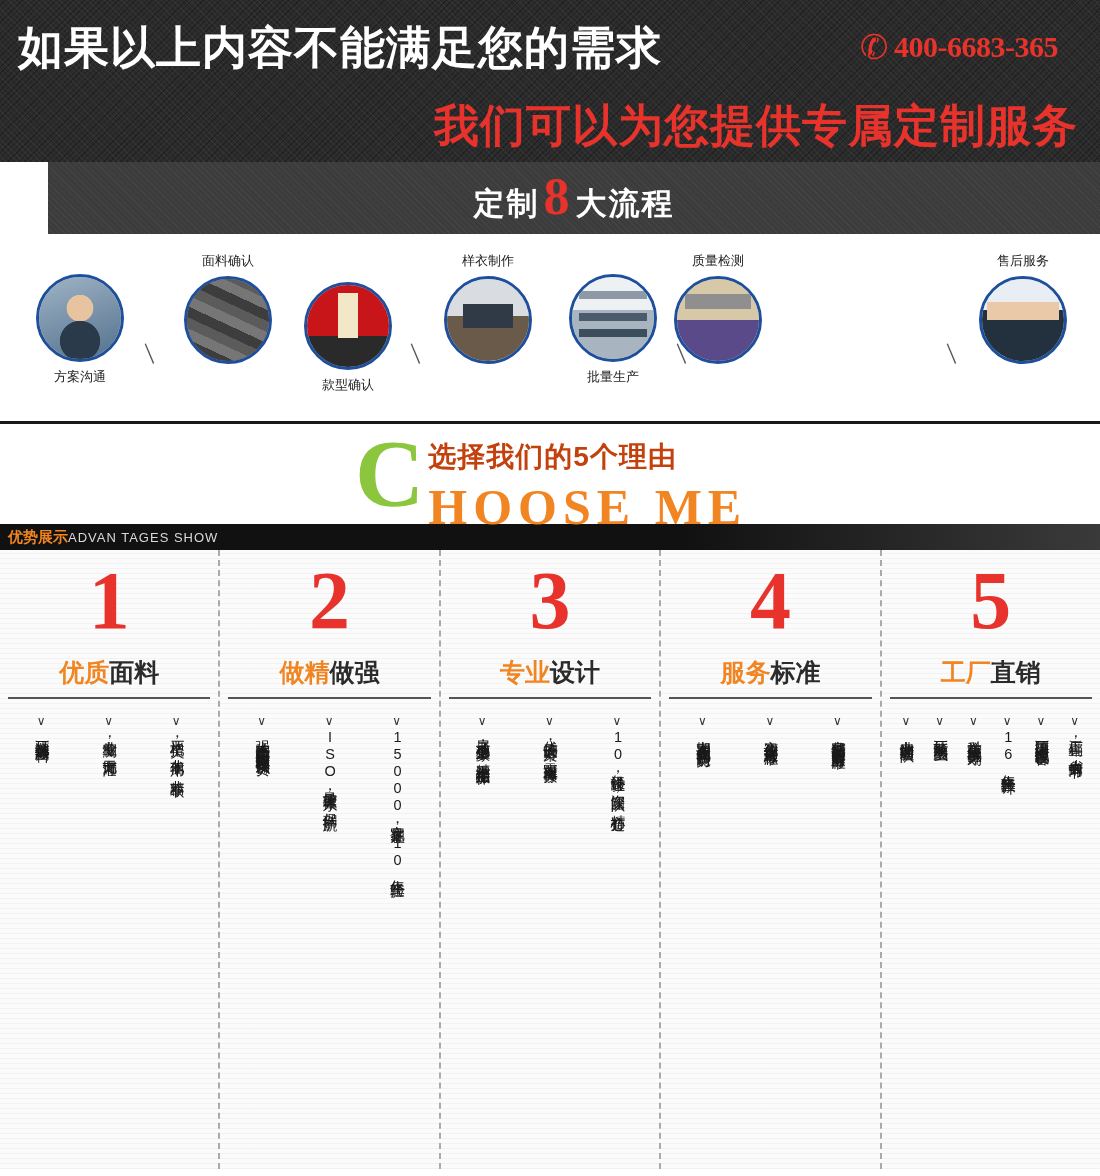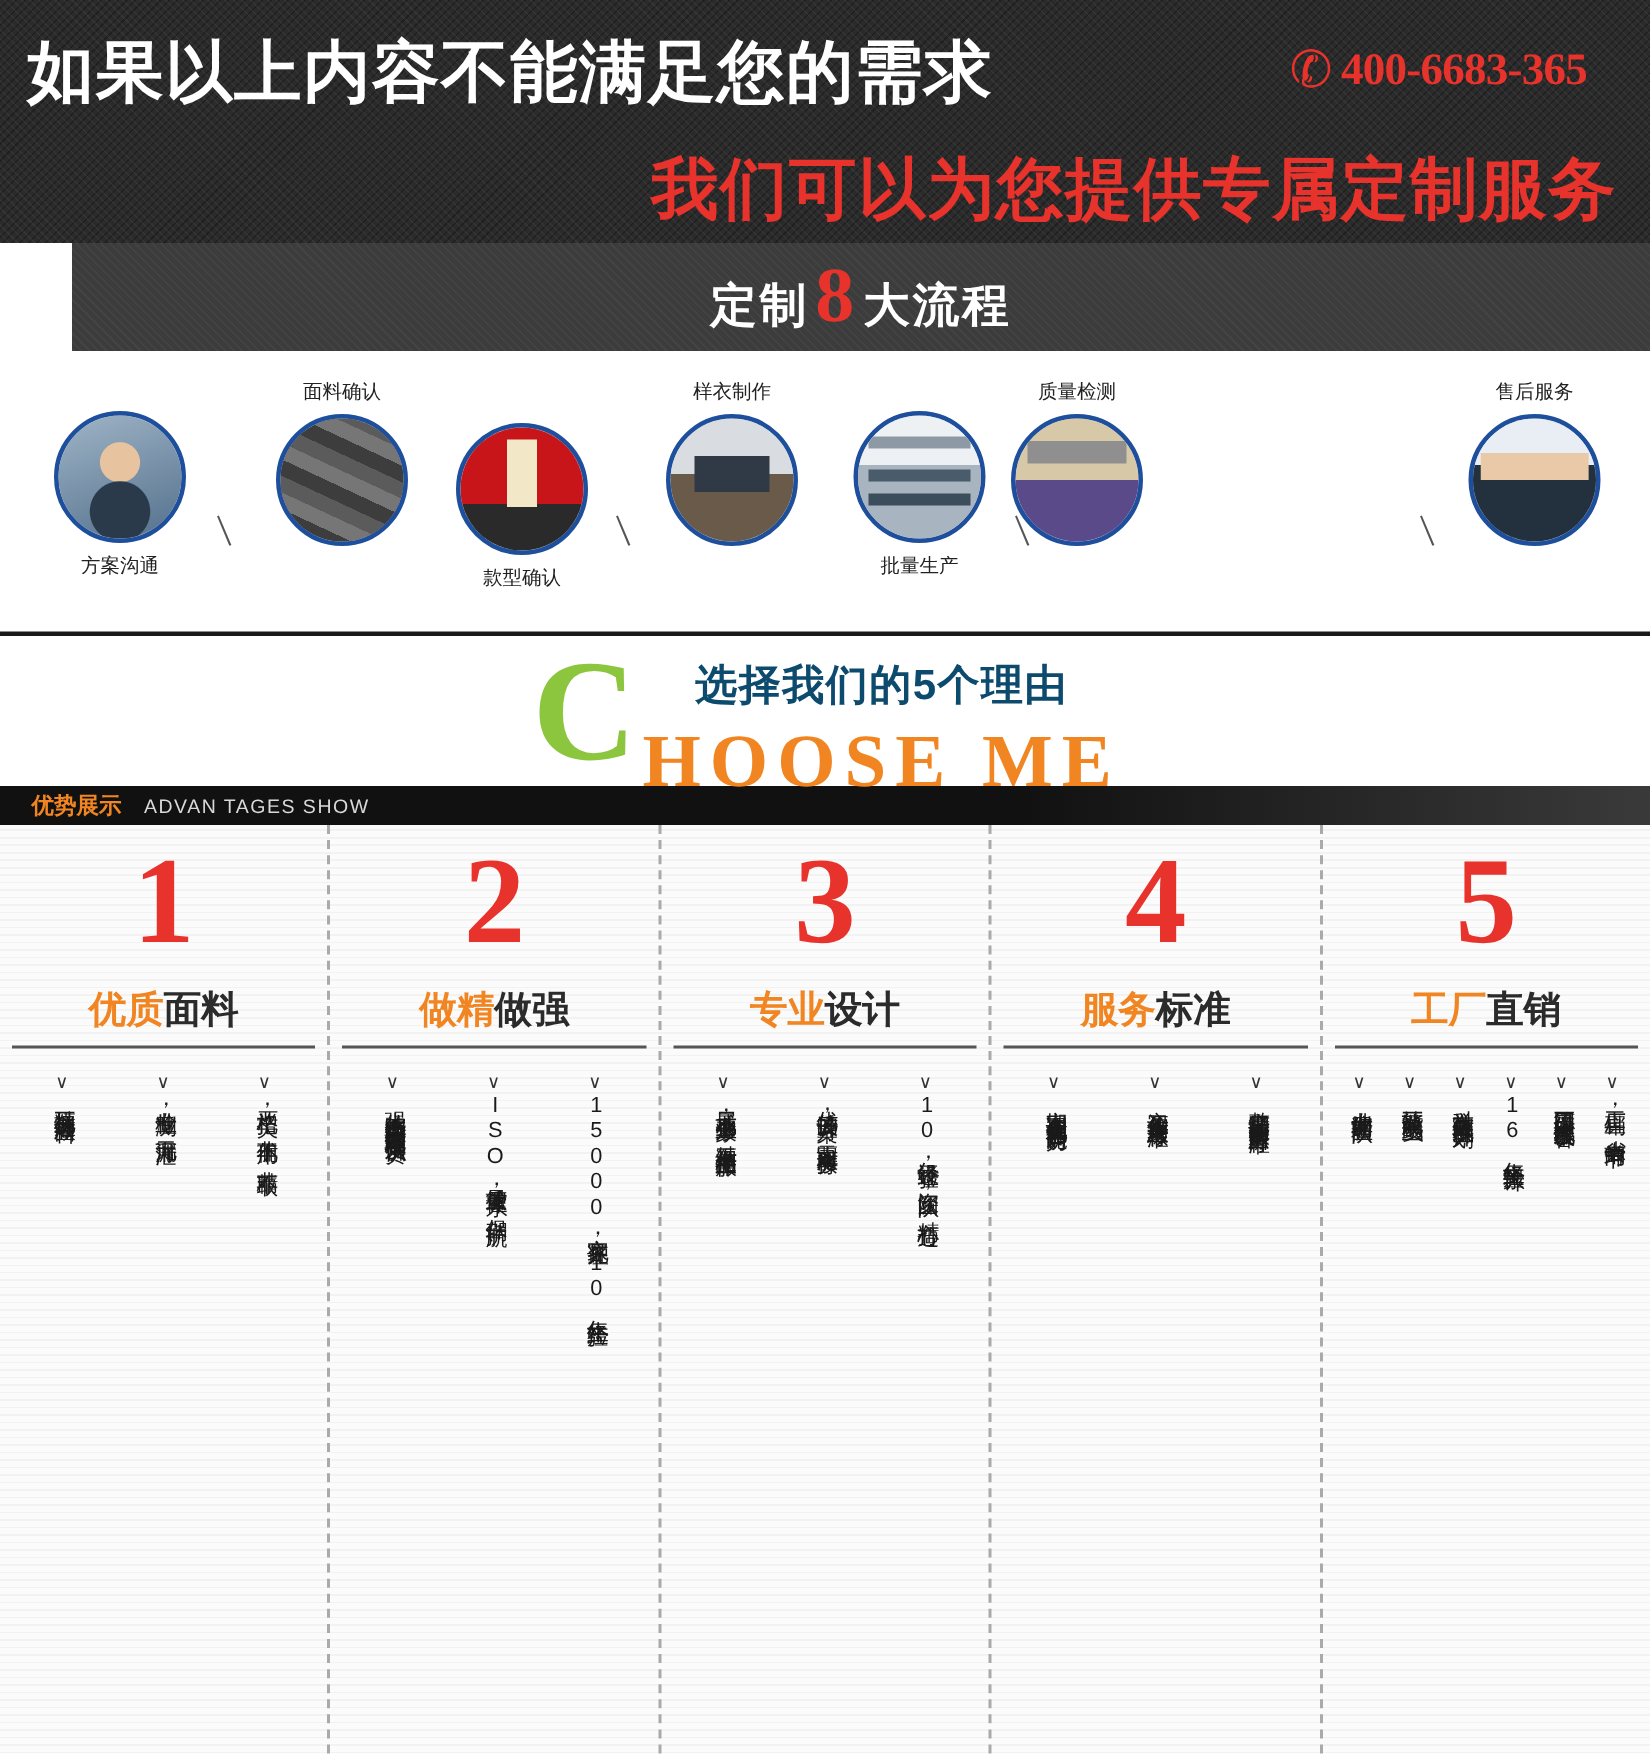--- a/index.html
+++ b/index.html
@@ -179,41 +179,40 @@
     font-family: "Liberation Serif", serif;
     font-size: 96px;
     font-weight: bold;
     color: #8cc63e;
     line-height: 0.92;
   }
   .choose-text { margin-left: 4px; padding-top: 8px; }
   .choose-cn {
     font-size: 28px;
     font-weight: bold;
-    color: #0c4a6e;
+    color: #c2410c;
     letter-spacing: 1px;
-    text-align: center;
   }
   .choose-en {
     font-family: "Liberation Serif", serif;
     font-size: 50px;
     font-weight: bold;
     color: #f08522;
     letter-spacing: 6px;
     margin-top: 2px;
   }
 
   
   .adv-bar {
     height: 26px;
     background: linear-gradient(90deg, #111 0%, #111 62%, #3a3a3a 100%);
     display: flex;
     align-items: center;
-    padding-left: 21px;
-    gap: 15px;
+    padding-left: 8px;
+    gap: 0;
   }
   .adv-cn { color: #f08522; font-size: 15px; font-weight: bold; }
   .adv-en { color: #d9d9d9; font-size: 13px; letter-spacing: 1px; }
 
   
   .cols {
     display: flex;
     height: 619px;
     background: #fbfbfb;
     background-image:

